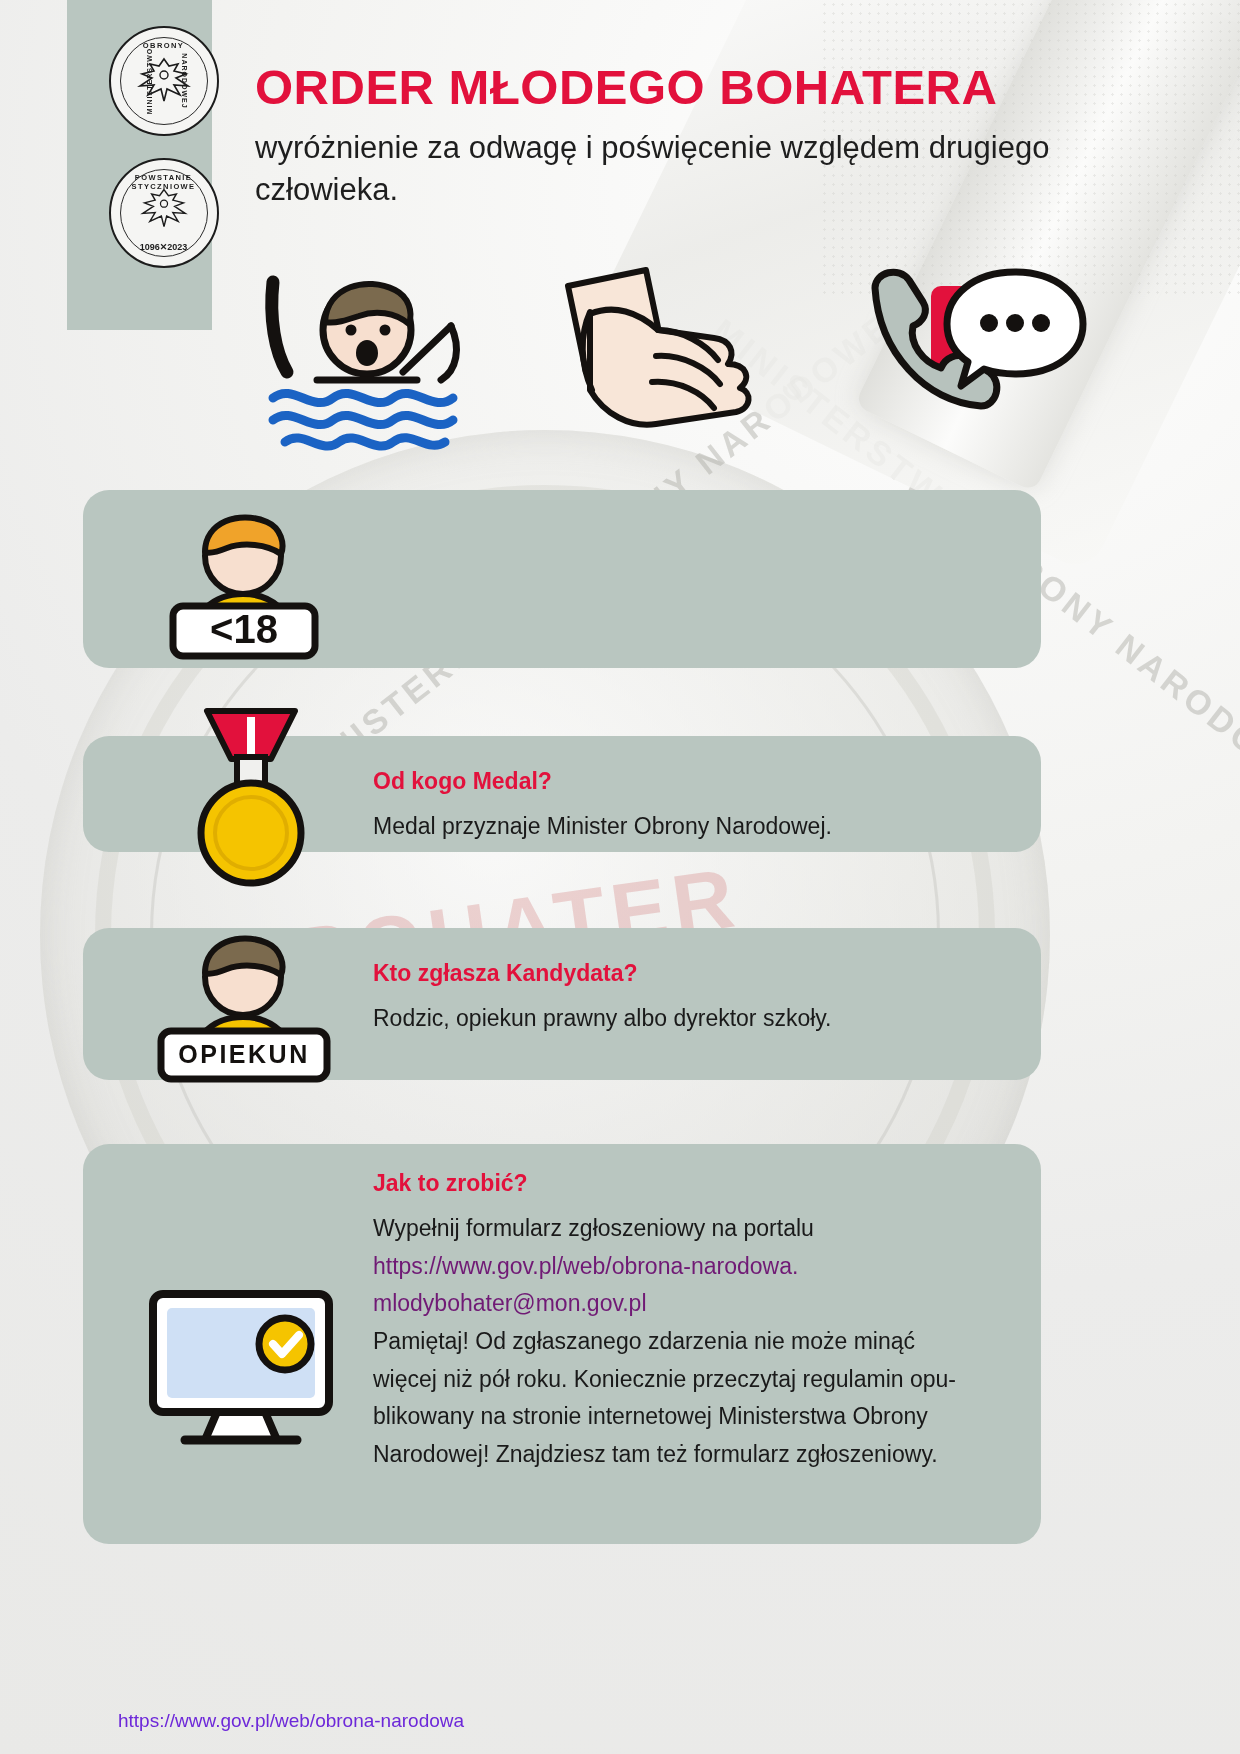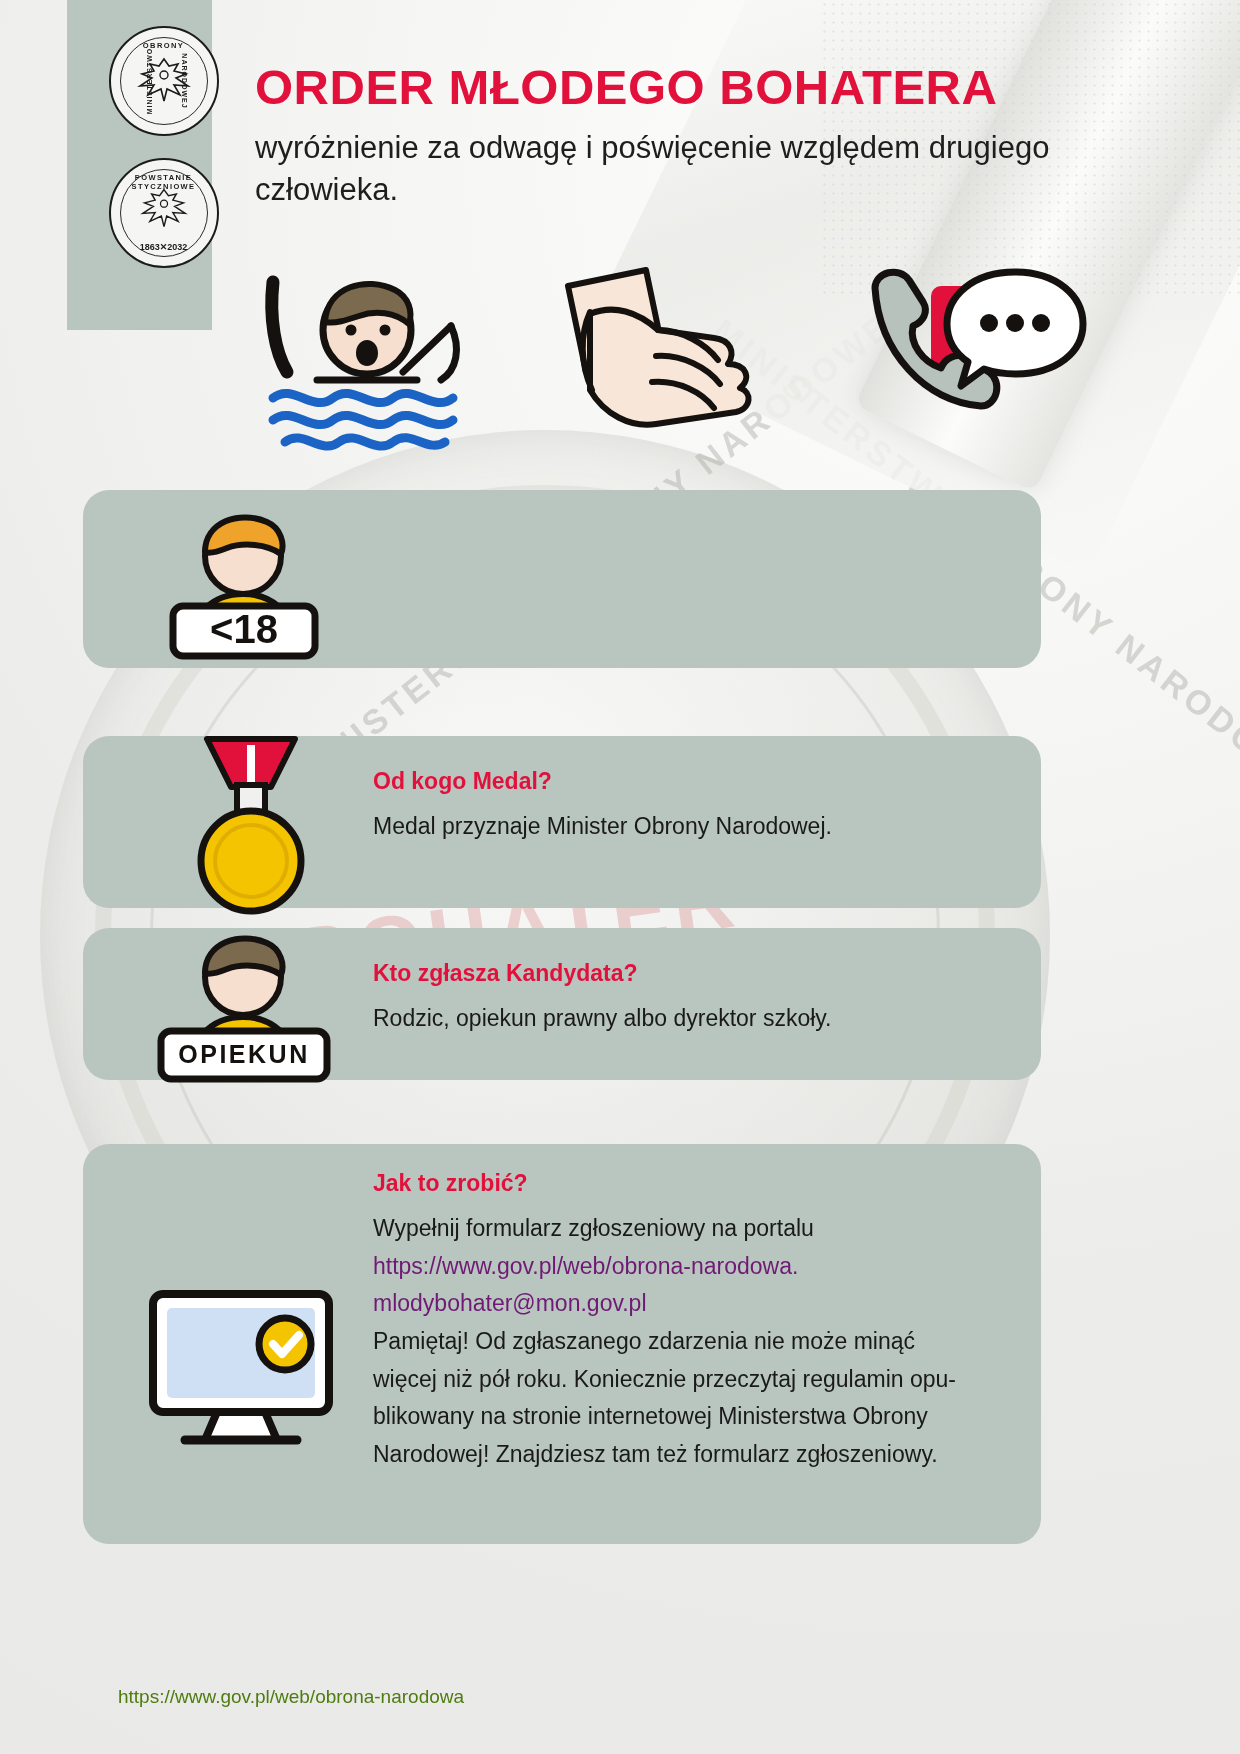--- a/index.html
+++ b/index.html
@@ -181,21 +181,21 @@
   
   .card {
     position: absolute;
     left: 83px;
     width: 958px;
     background: #b9c6c0;
     border-radius: 26px;
     z-index: 4;
   }
   #card-0 { top: 490px; height: 178px; }
-  #card-1 { top: 736px; height: 172px; }
+  #card-1 { top: 736px; height: 116px; }
   #card-2 { top: 928px; height: 152px; }
   #card-3 { top: 1144px; height: 400px; }
 
   .card-icon {
     position: absolute;
     left: 60px;
     top: 50%;
     transform: translateY(-50%);
     width: 200px;
     height: 170px;
@@ -220,23 +220,23 @@
     font-size: 23px;
     line-height: 1.55;
     color: #1a1a1a;
   }
   .card-text .link { color: #701a75; }
   .card-text p { margin: 0 0 2px 0; }
 
   
   .footer {
     position: absolute;
-    left: 118px; bottom: 46px;
+    left: 118px; bottom: 22px;
     font-size: 19px;
-    color: #4d7c0f;
+    color: #6d28d9;
     z-index: 6;
   }
 
   
   
 
   svg { display: block; overflow: visible; }
 </style>
 </head>
 <body>
@@ -271,21 +271,21 @@
 
   <div class="seal">
     <div class="inner-ring"></div>
     <div class="arc-top">POWSTANIE STYCZNIOWE</div>
     <span class="eagle" style="top:46%;">
       <svg width="50" height="46" viewBox="0 0 56 52">
         <path d="M28 4 L33 11 L42 9 L38 16 L50 19 L40 23 L52 31 L38 30 L44 40 L31 34 L28 46 L25 34 L12 40 L18 30 L4 31 L16 23 L6 19 L18 16 L14 9 L23 11 Z" fill="none" stroke="#1c1c1c" stroke-width="1.6"></path>
         <circle cx="28" cy="20" r="4" fill="none" stroke="#1c1c1c" stroke-width="1.4"></circle>
       </svg>
     </span>
-    <div class="year-box">1863✕2032</div>
+    <div class="year-box">1096✕2023</div>
   </div>
 
 </div>
 
 <div class="header-text">
   <h1 class="title">ORDER MŁODEGO BOHATERA</h1>
   <p class="subtitle">wyróżnienie za odwagę i poświęcenie względem drugiego człowieka.</p>
 </div>
 
 <div class="hero-icons">

